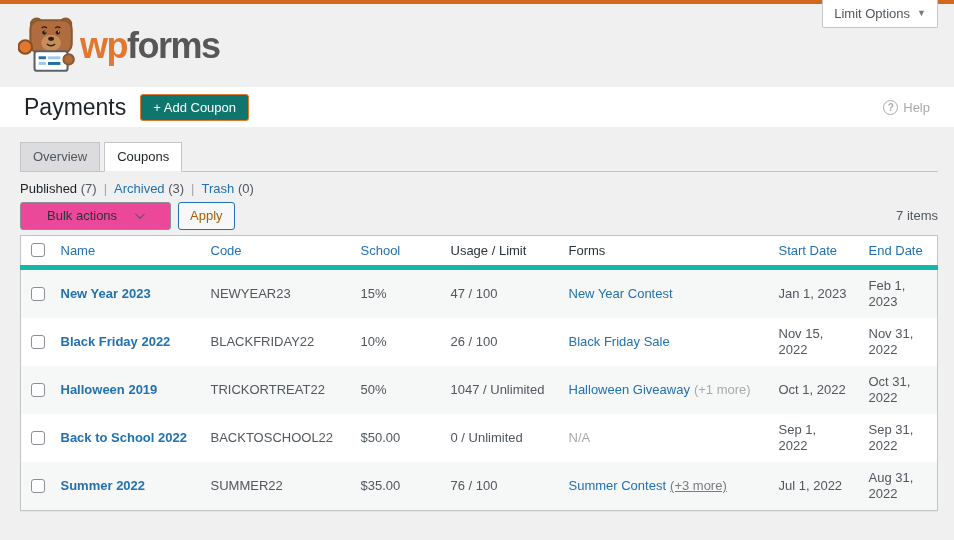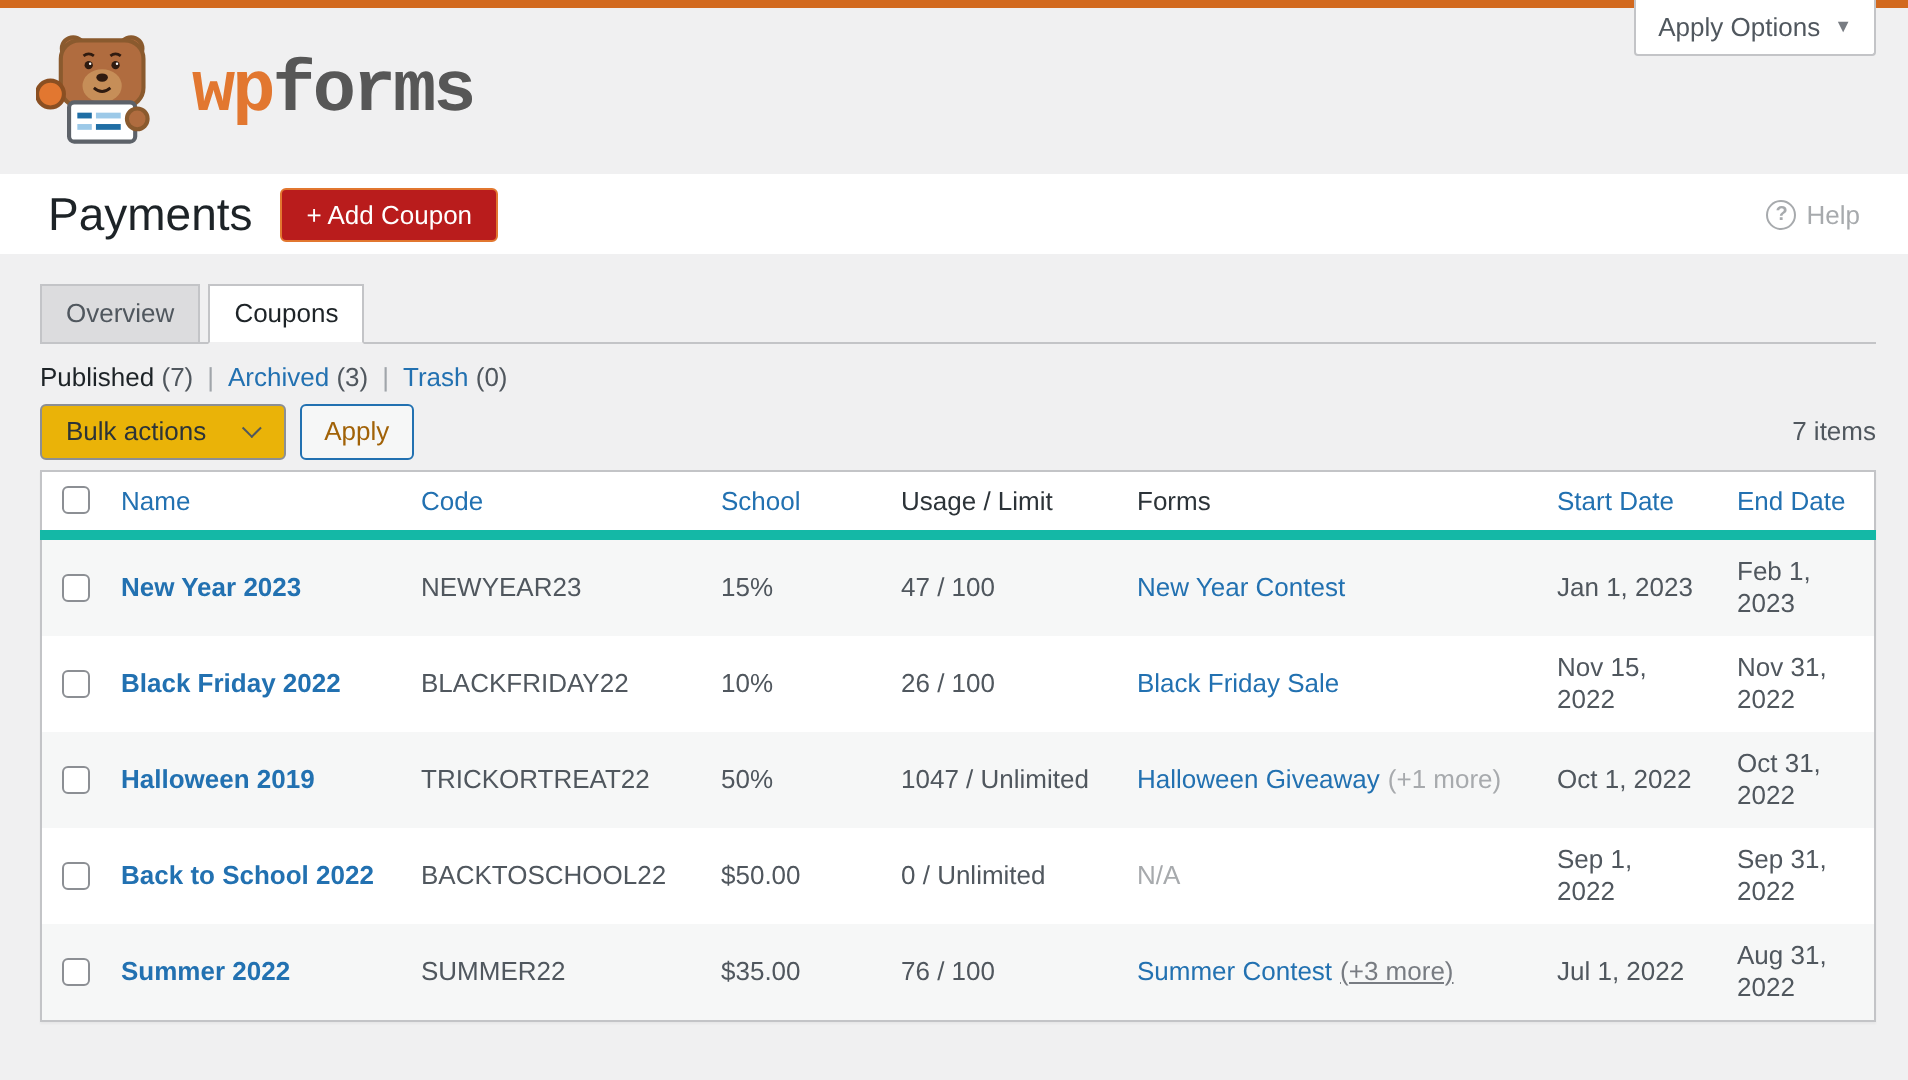--- a/index.html
+++ b/index.html
@@ -10,27 +10,27 @@
   }
   .topbar { height:4px; background:#d2691e; }
   .screen-options {
     position:absolute; top:0; right:16px; z-index:5;
     background:#fff; border:1px solid #c3c4c7; border-top:none; border-radius:0 0 2px 2px;
     padding:6px 11px; color:#50575e; font-size:13px; display:flex; align-items:center; gap:7px; cursor:pointer;
   }
   .screen-options .arrow { font-size:9px; color:#787c82; line-height:1; }
   .brand-band { height:83px; background:#f0f0f1; display:flex; align-items:center; padding-left:18px; }
   .brand-band svg { display:block; }
-  .wordmark { font-size:36px; font-weight:bold; letter-spacing:-1.5px; margin-left:16px; line-height:1;font-family:Liberation Mono, monospace; }
+  .wordmark { font-size:36px; font-weight:bold; letter-spacing:-1.5px; margin-left:0; line-height:1; }
   .wordmark .wp { color:#e27730; }
   .wordmark .forms { color:#575757; }
   .page-head { height:40px; background:#fff; display:flex; align-items:center; padding:0 24px; }
   .page-title { font-size:23px; font-weight:400; color:#1d2327; margin:0; line-height:1; }
   .btn-primary {
-    margin-left:14px; background:#b91c1c; border:1px solid #e27730; color:#fff;
+    margin-left:14px; background:#0f766e; border:1px solid #e27730; color:#fff;
     border-radius:3px; padding:6px 12px; font-size:13px; line-height:1; cursor:pointer; font-family:inherit;
   }
   .help { margin-left:auto; display:flex; align-items:center; gap:5px; color:#a7aaad; cursor:pointer; }
   .help-circle {
     width:15px; height:15px; border:1.5px solid #a7aaad; border-radius:50%;
     display:flex; align-items:center; justify-content:center; font-size:10px; font-weight:bold; color:#a7aaad;
   }
   .content { background:#f0f0f1; height:413px; padding:15px 16px 0 20px; }
   .tabs { display:flex; border-bottom:1px solid #c3c4c7; }
   .tab {
@@ -40,22 +40,22 @@
   .tab.active {
     background:#fff; color:#1d2327; margin-bottom:-1px; border-bottom:1px solid #f0f0f1;
   }
   .filters { margin-top:9px; font-size:13px; }
   .filters .sep { color:#a0a5aa; margin:0 7px; }
   .filters .count { color:#50575e; }
   .filter-current { color:#1d2327; font-weight:normal; cursor:pointer; }
   .filter-link { color:#2271b1; text-decoration:none; cursor:pointer; }
   .toolbar { margin-top:6px; display:flex; align-items:center; gap:7px; }
   .select {
-    background:#eab308; border:1px solid #8c8f94; border-radius:3px; height:28px;
-    display:flex; align-items:center; padding:0 12px; gap:18px; color:#2c3338; cursor:pointer; min-width:108px;
+    background:#ec4899; border:1px solid #8c8f94; border-radius:3px; height:28px;
+    display:flex; align-items:center; padding:0 26px; gap:18px; color:#2c3338; cursor:pointer; min-width:108px;
     justify-content:space-between;
   }
   .chevron {
     width:7px; height:7px; border-right:1.5px solid #50575e; border-bottom:1.5px solid #50575e;
     transform:rotate(45deg) translateY(-2px); margin-right:2px;
   }
   .btn-secondary {
     background:#f6f7f7; border:1px solid #2271b1; color:#a16207; border-radius:3px;
     height:28px; padding:0 11px; font-size:13px; cursor:pointer; font-family:inherit;
   }
@@ -83,21 +83,21 @@
   .na { color:#a7aaad; }
   col.c-cb{width:30px;} col.c-name{width:150px;} col.c-code{width:150px;} col.c-amount{width:90px;}
   col.c-usage{width:118px;} col.c-forms{width:210px;} col.c-start{width:90px;}
 </style>
 </head>
 <body>
 
 <div class="topbar"></div>
 
 <div class="screen-options">
-  <span>Apply Options</span>
+  <span>Limit Options</span>
   <span class="arrow">▼</span>
 </div>
 
 <div class="brand-band">
   <span>
     <svg width="62" height="58" viewBox="0 0 60 56">
       <circle cx="18" cy="7" r="5.5" fill="#b06c3f" stroke="#8a5a2e" stroke-width="2"></circle>
       <circle cx="46" cy="7" r="5.5" fill="#b06c3f" stroke="#8a5a2e" stroke-width="2"></circle>
       <circle cx="18" cy="7" r="2" fill="#d09a66"></circle>
       <circle cx="46" cy="7" r="2" fill="#d09a66"></circle>

